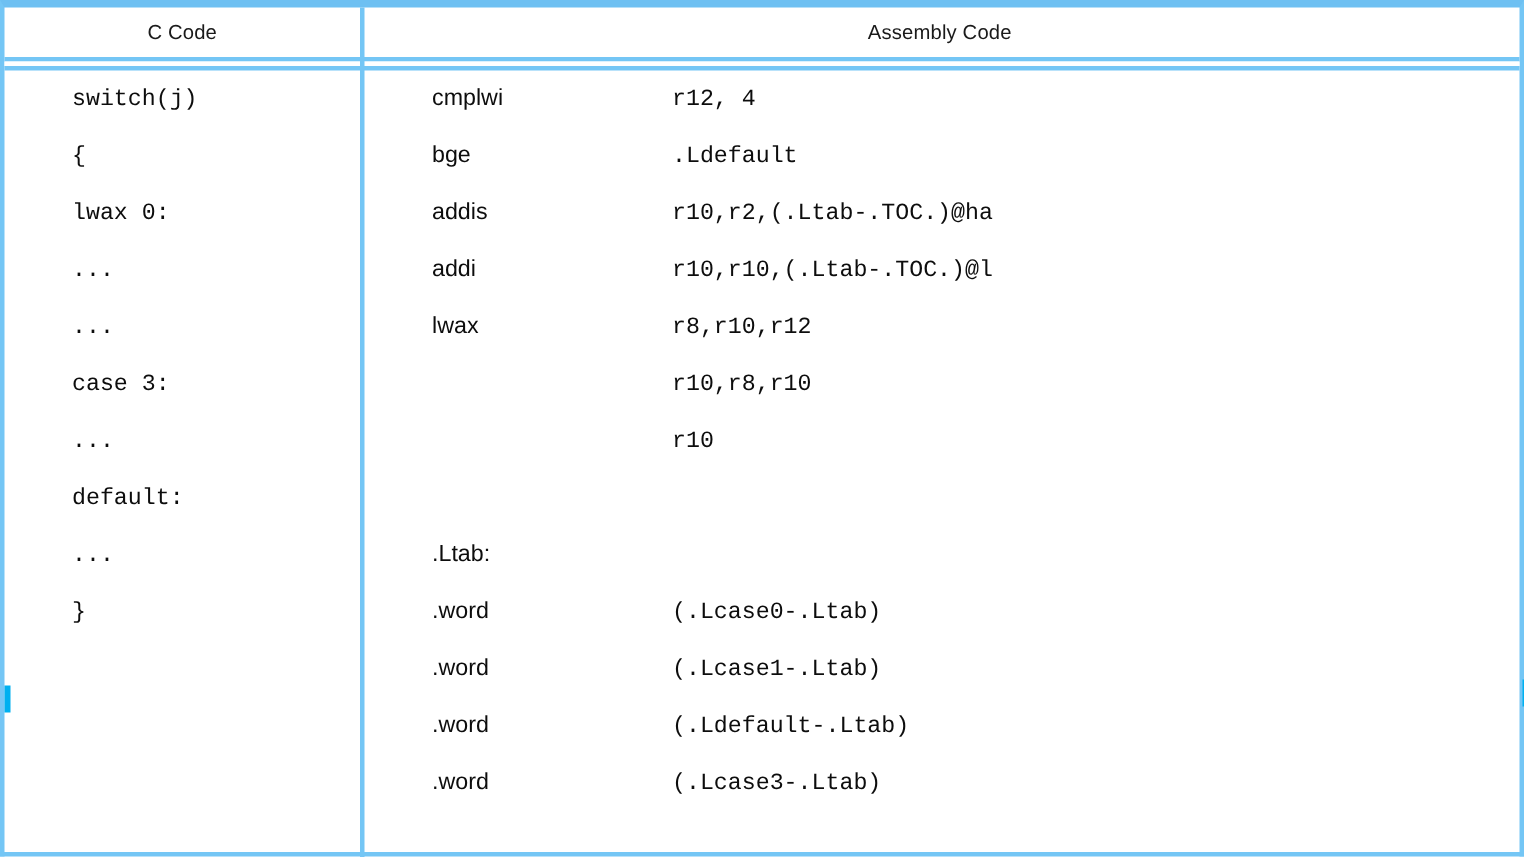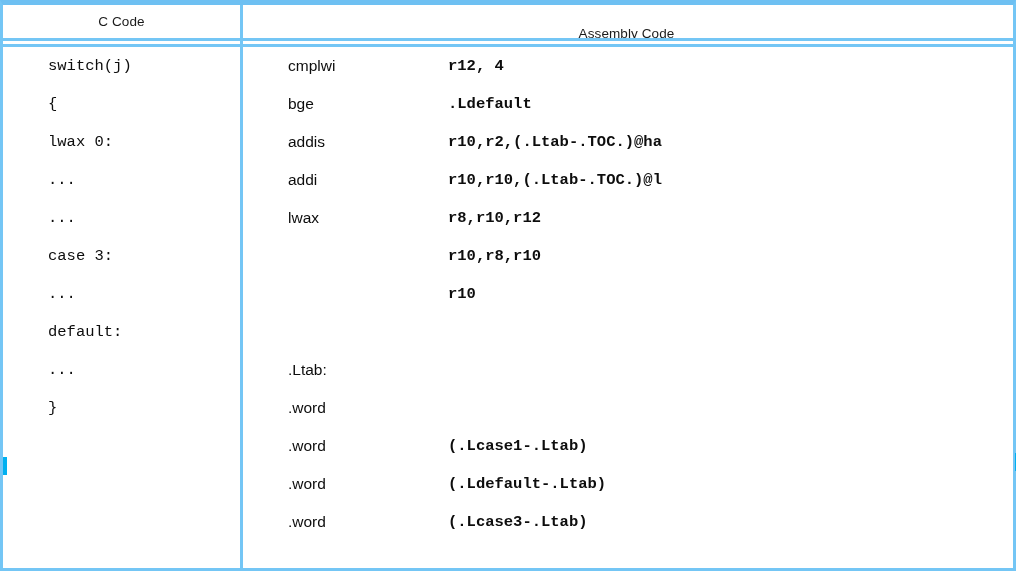--- a/index.html
+++ b/index.html
@@ -41,21 +41,21 @@
     display: flex;
     align-items: center;
     justify-content: center;
     height: 33px;
     font-family: "Liberation Sans", sans-serif;
     font-size: 13.5px;
     color: #1a1a1a;
     letter-spacing: 0.1px;
   }
   #hdr-c { width: 237px; }
-  #hdr-asm { flex: 1 1 auto; margin-top: 12px; }
+  #hdr-asm { flex: 1 1 auto; }
 
   
   #header-rule-top {
     position: absolute;
     left: 0;
     right: 0;
     top: 33px;
     height: 3px;
     background: #74c6f5;
   }
@@ -126,21 +126,20 @@
   .cell-operand {
     position: absolute;
     left: 408px;
     top: 0;
     height: 38px;
     line-height: 38px;
     font-family: "Liberation Mono", "DejaVu Sans Mono", monospace;
     font-size: 15.5px;
     color: #0d0d0d;
     white-space: pre;
-    font-weight: bold;
   }
 
   
   .edge-mark {
     position: absolute;
     width: 4px;
     height: 18px;
     background: #00b0f0;
   }
   #edge-mark-left  { left: 0px;    top: 452px; }
@@ -201,20 +200,21 @@
         <div class="cell-operand"></div>
       </div>
       <div class="row">
         <div class="cell-c">...</div>
         <div class="cell-mnemonic">.Ltab:</div>
         <div class="cell-operand"></div>
       </div>
       <div class="row">
         <div class="cell-c">}</div>
         <div class="cell-mnemonic">.word</div>
+        <div class="cell-operand">(.Lcase0-.Ltab)</div>
       </div>
       <div class="row">
         <div class="cell-c"></div>
         <div class="cell-mnemonic">.word</div>
         <div class="cell-operand">(.Lcase1-.Ltab)</div>
       </div>
       <div class="row">
         <div class="cell-c"></div>
         <div class="cell-mnemonic">.word</div>
         <div class="cell-operand">(.Ldefault-.Ltab)</div>

